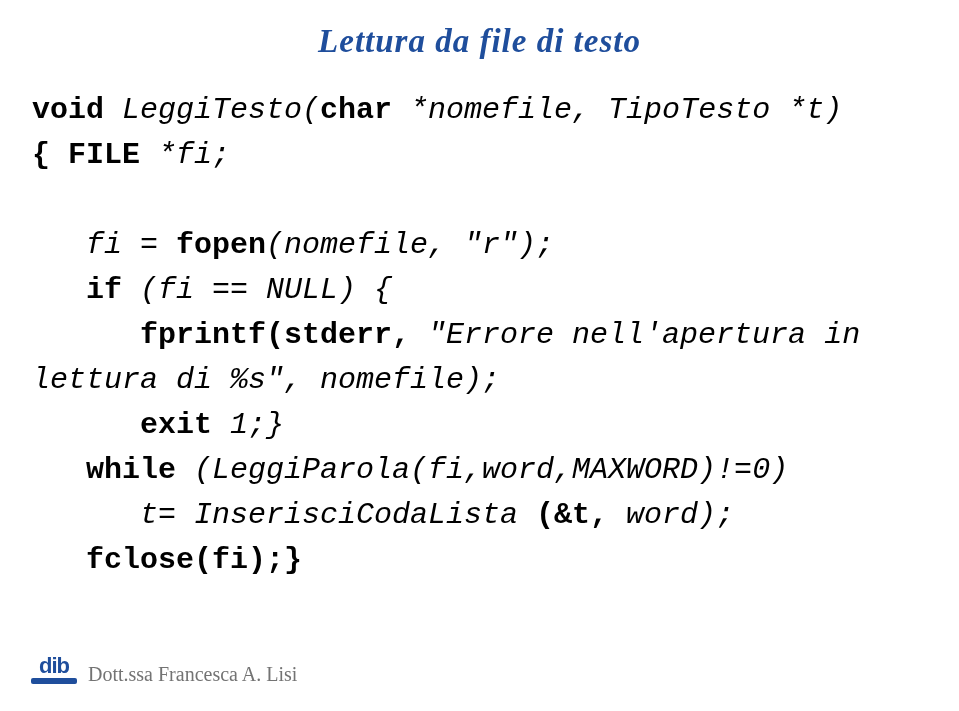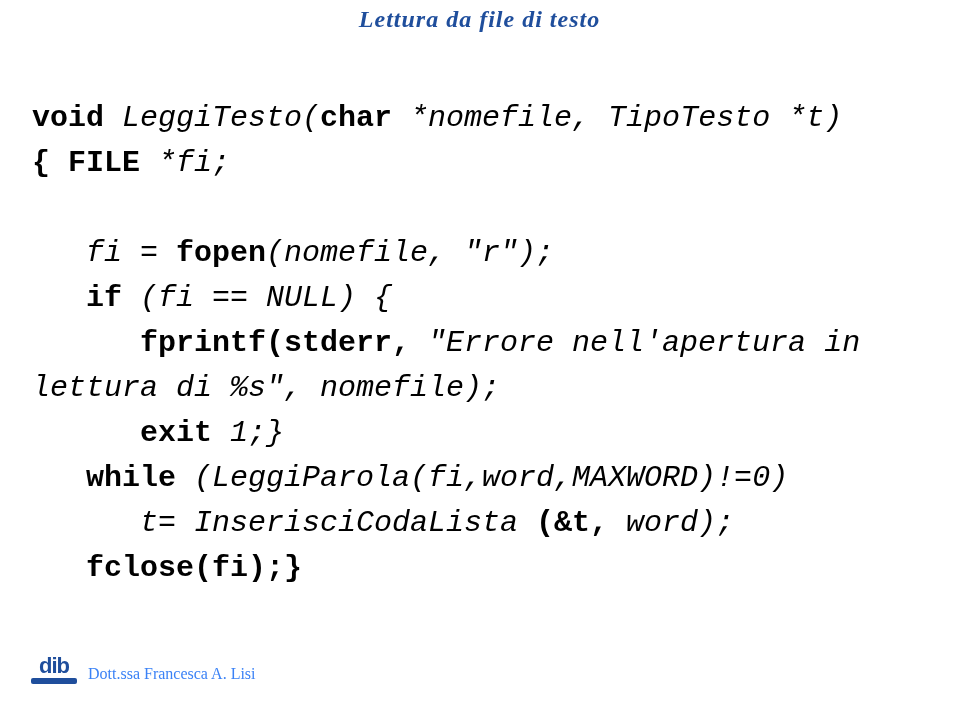--- a/index.html
+++ b/index.html
@@ -6,34 +6,34 @@
   body {
     width: 959px;
     height: 711px;
     background: #ffffff;
     font-family: Georgia, 'Times New Roman', serif;
     position: relative;
     overflow: hidden;
   }
   .title {
     position: absolute;
-    top: 6px;
+    top: 23px;
     left: 0;
     width: 100%;
     text-align: center;
     font-family: Georgia, 'Times New Roman', serif;
     font-weight: bold;
     font-style: italic;
-    font-size: 24px;
+    font-size: 33px;
     color: #1f4e9c;
     letter-spacing: 1px;
   }
   .code-block {
     position: absolute;
-    top: 96px;
+    top: 88px;
     left: 32px;
     font-family: 'Courier New', Courier, monospace;
     font-size: 30px;
     color: #000;
     line-height: 1.5;
     white-space: pre;
   }
   .code-block .kw { font-weight: bold; }
   .code-block .it { font-style: italic; }
   .footer {
@@ -62,22 +62,22 @@
   }
   .logo-underline {
     width: 46px;
     height: 6px;
     background: #1f4e9c;
     border-radius: 2px;
     margin-top: 1px;
   }
   .author {
     font-family: Georgia, 'Times New Roman', serif;
-    font-size: 16px;
-    color: #3b82f6;
+    font-size: 20px;
+    color: #737373;
   }
 </style>
 </head>
 <body>
 
 <div class="title">Lettura da file di testo</div>
 
 <div class="code-block"><span class="kw">void</span><span class="it"> LeggiTesto(</span><span class="kw">char</span><span class="it"> *nomefile, TipoTesto *t)</span>
 <span class="kw">{ FILE</span><span class="it"> *fi;</span>
 

